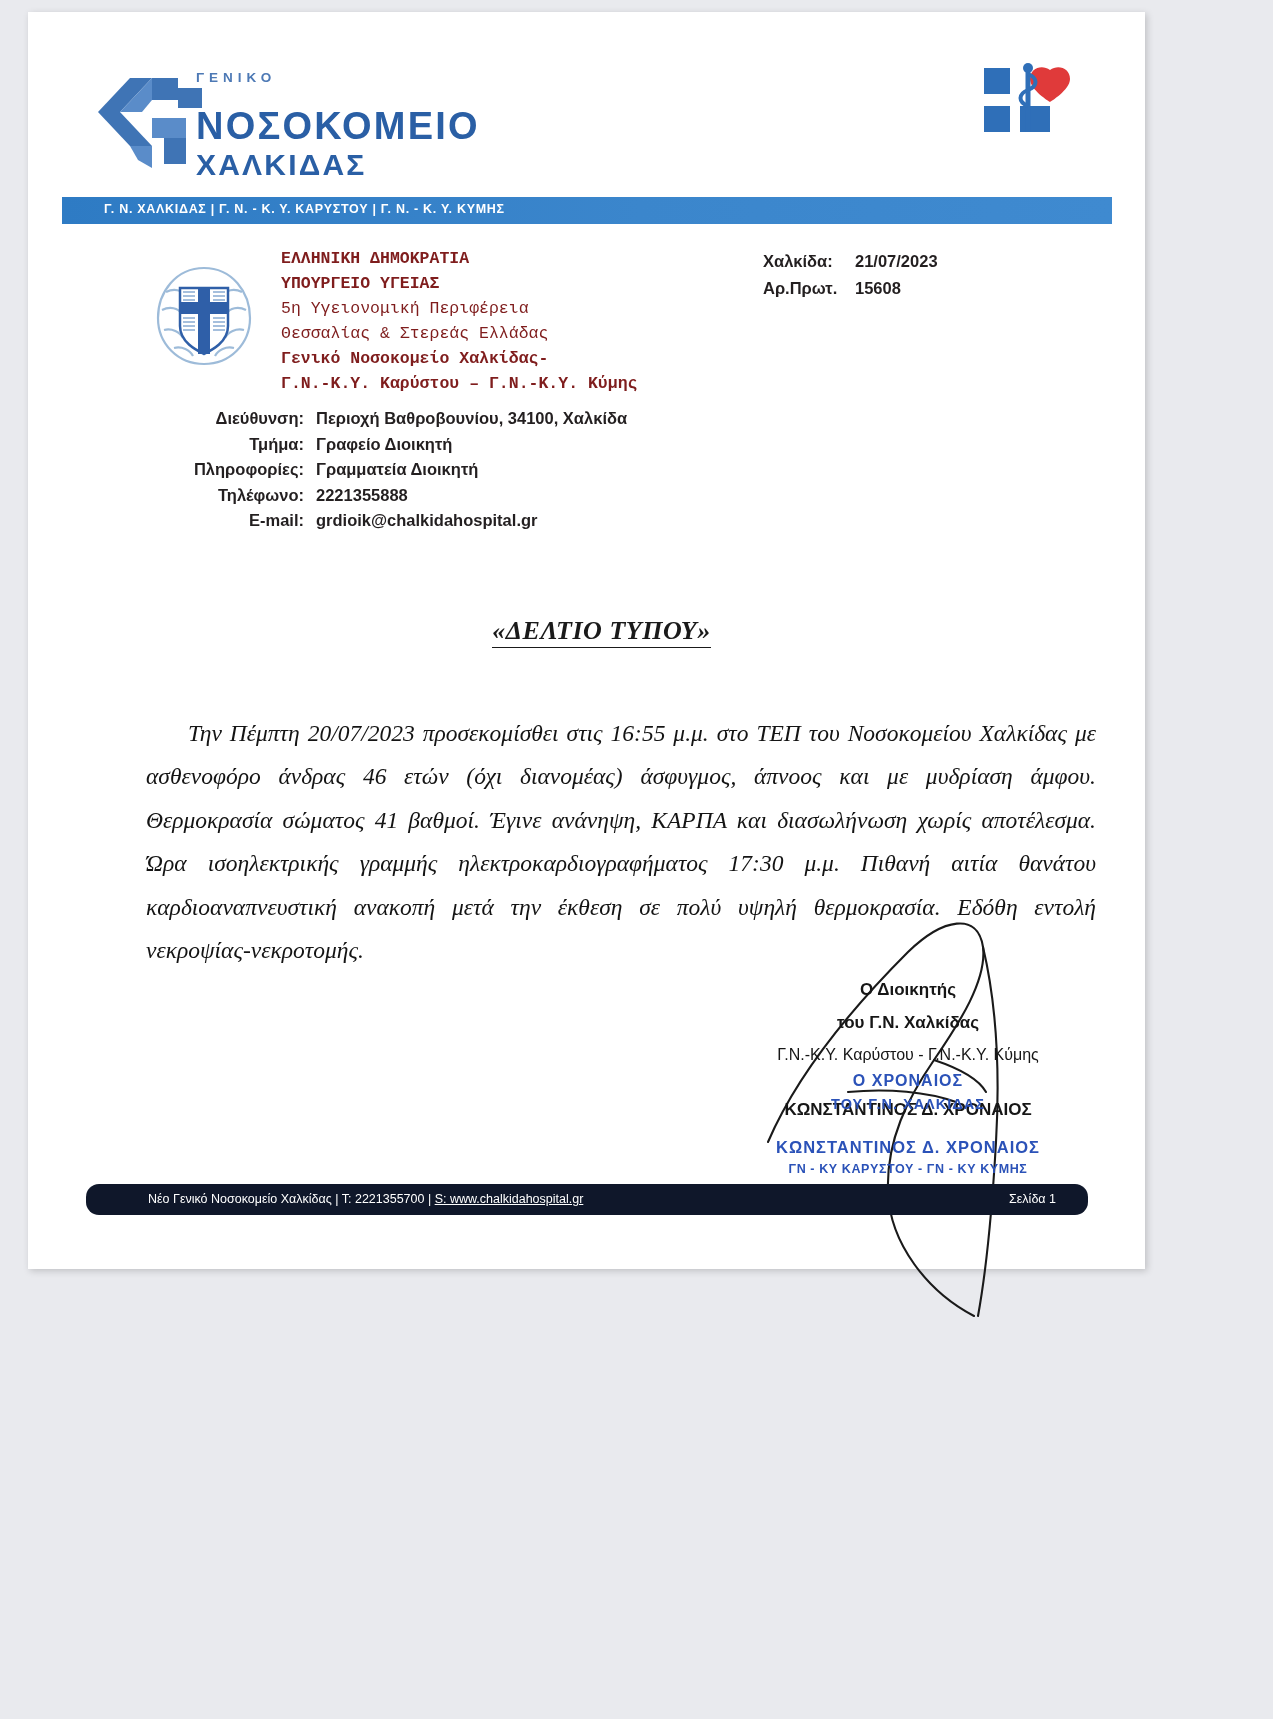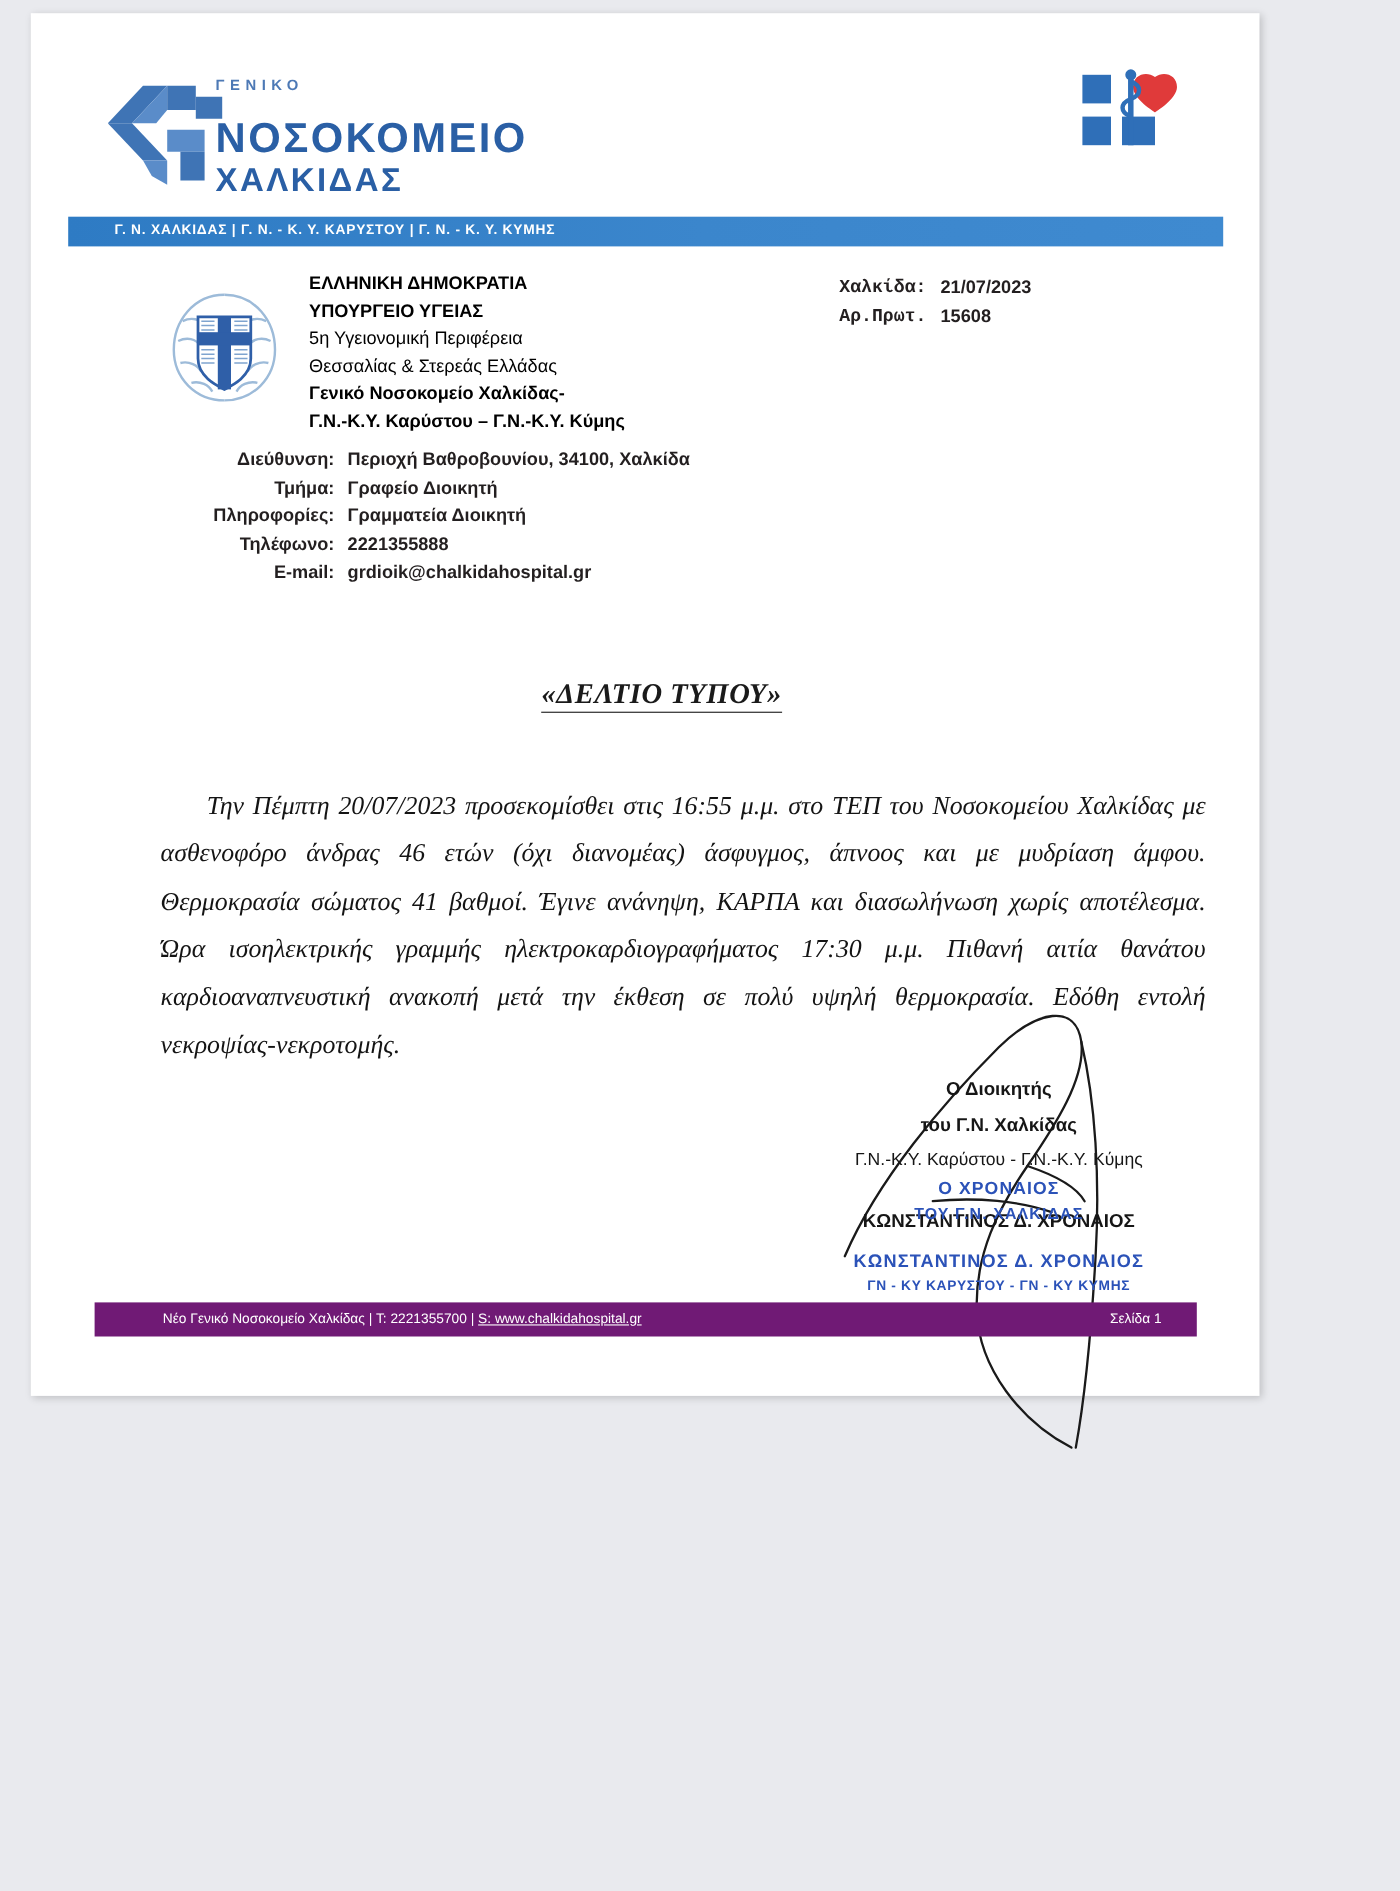--- a/index.html
+++ b/index.html
@@ -43,32 +43,32 @@
   .blue-bar span{
     position:absolute;left:42px;top:5px;
     color:#ffffff;font-size:12.5px;font-weight:700;letter-spacing:.7px;
     font-family:"Liberation Sans", sans-serif;
   }
 
   
   .emblem{position:absolute;left:122px;top:250px;width:108px;height:108px;}
   .ident{
     position:absolute;left:253px;top:234px;width:420px;
-    font-family:Liberation Sans, sans-serif;color:#000000;
+    font-family:Liberation Mono, monospace;color:#7f1d1d;
   }
   .ident div{line-height:1.52;font-size:16.5px;}
   .ident .b{font-weight:700;}
   .ident .r{font-weight:400;}
 
   .meta{
     position:absolute;left:735px;top:236px;
     font-family:"Liberation Sans", sans-serif;font-size:16.5px;font-weight:700;color:#231f20;
   }
   .meta-row{display:flex;line-height:1.62;}
-  .meta-label{width:92px;font-family:Liberation Mono, monospace;}
+  .meta-label{width:92px;}
   .meta-val{}
 
   
   .contact{
     position:absolute;left:120px;top:394px;width:560px;
     font-family:"Liberation Sans", sans-serif;font-size:16.5px;color:#231f20;font-weight:700;
   }
   .c-row{display:flex;line-height:1.55;}
   .c-key{width:156px;text-align:right;padding-right:12px;}
   .c-val{flex:1;text-align:left;}
@@ -110,21 +110,22 @@
     font-family:"Liberation Sans", sans-serif;font-weight:700;
   }
   .st1{top:0px;font-size:16px;letter-spacing:1px;}
   .st2{top:24px;font-size:14.5px;letter-spacing:1px;}
   .st3{top:46px;font-size:12.5px;letter-spacing:.6px;margin-top:44px;}
   .st4{top:66px;font-size:16.5px;letter-spacing:1px;}
 
   
   .footer-bar{
     position:absolute;left:58px;bottom:54px;width:1002px;height:31px;
-    background:#701a75;
+    background:#0f172a;
+    border-radius:13px;
   }
   .footer-bar .fl{
     position:absolute;left:62px;top:8px;color:#ffffff;font-size:12.5px;
     font-family:"Liberation Sans", sans-serif;
   }
   .footer-bar .fl a{color:#ffffff;text-decoration:underline;}
   .footer-bar .fr{
     position:absolute;right:32px;top:8px;color:#ffffff;font-size:12.5px;
     font-family:"Liberation Sans", sans-serif;
   }

